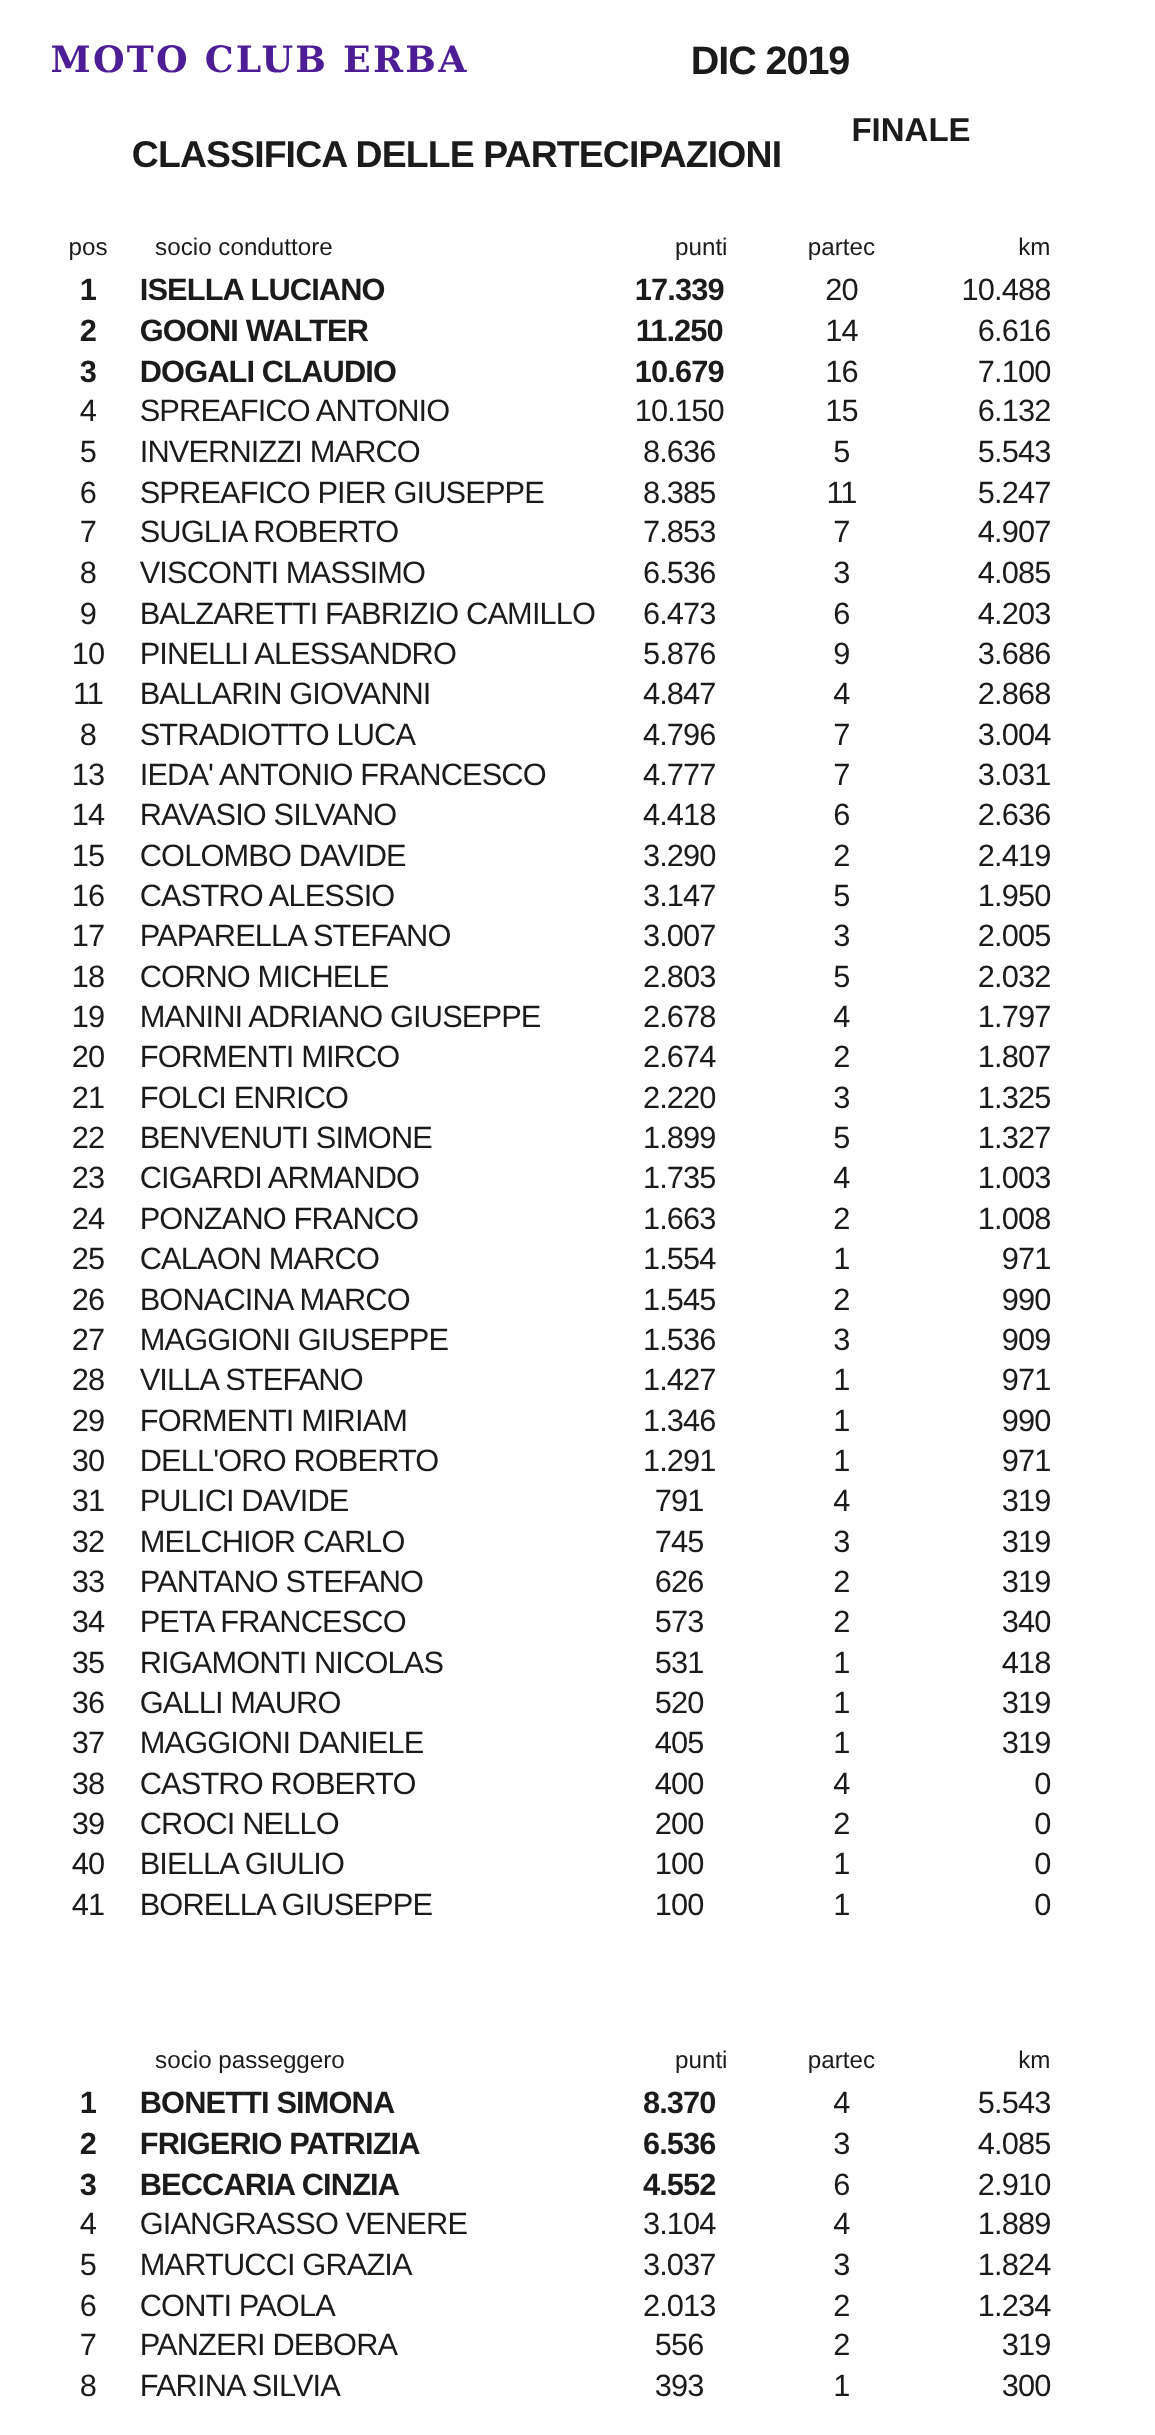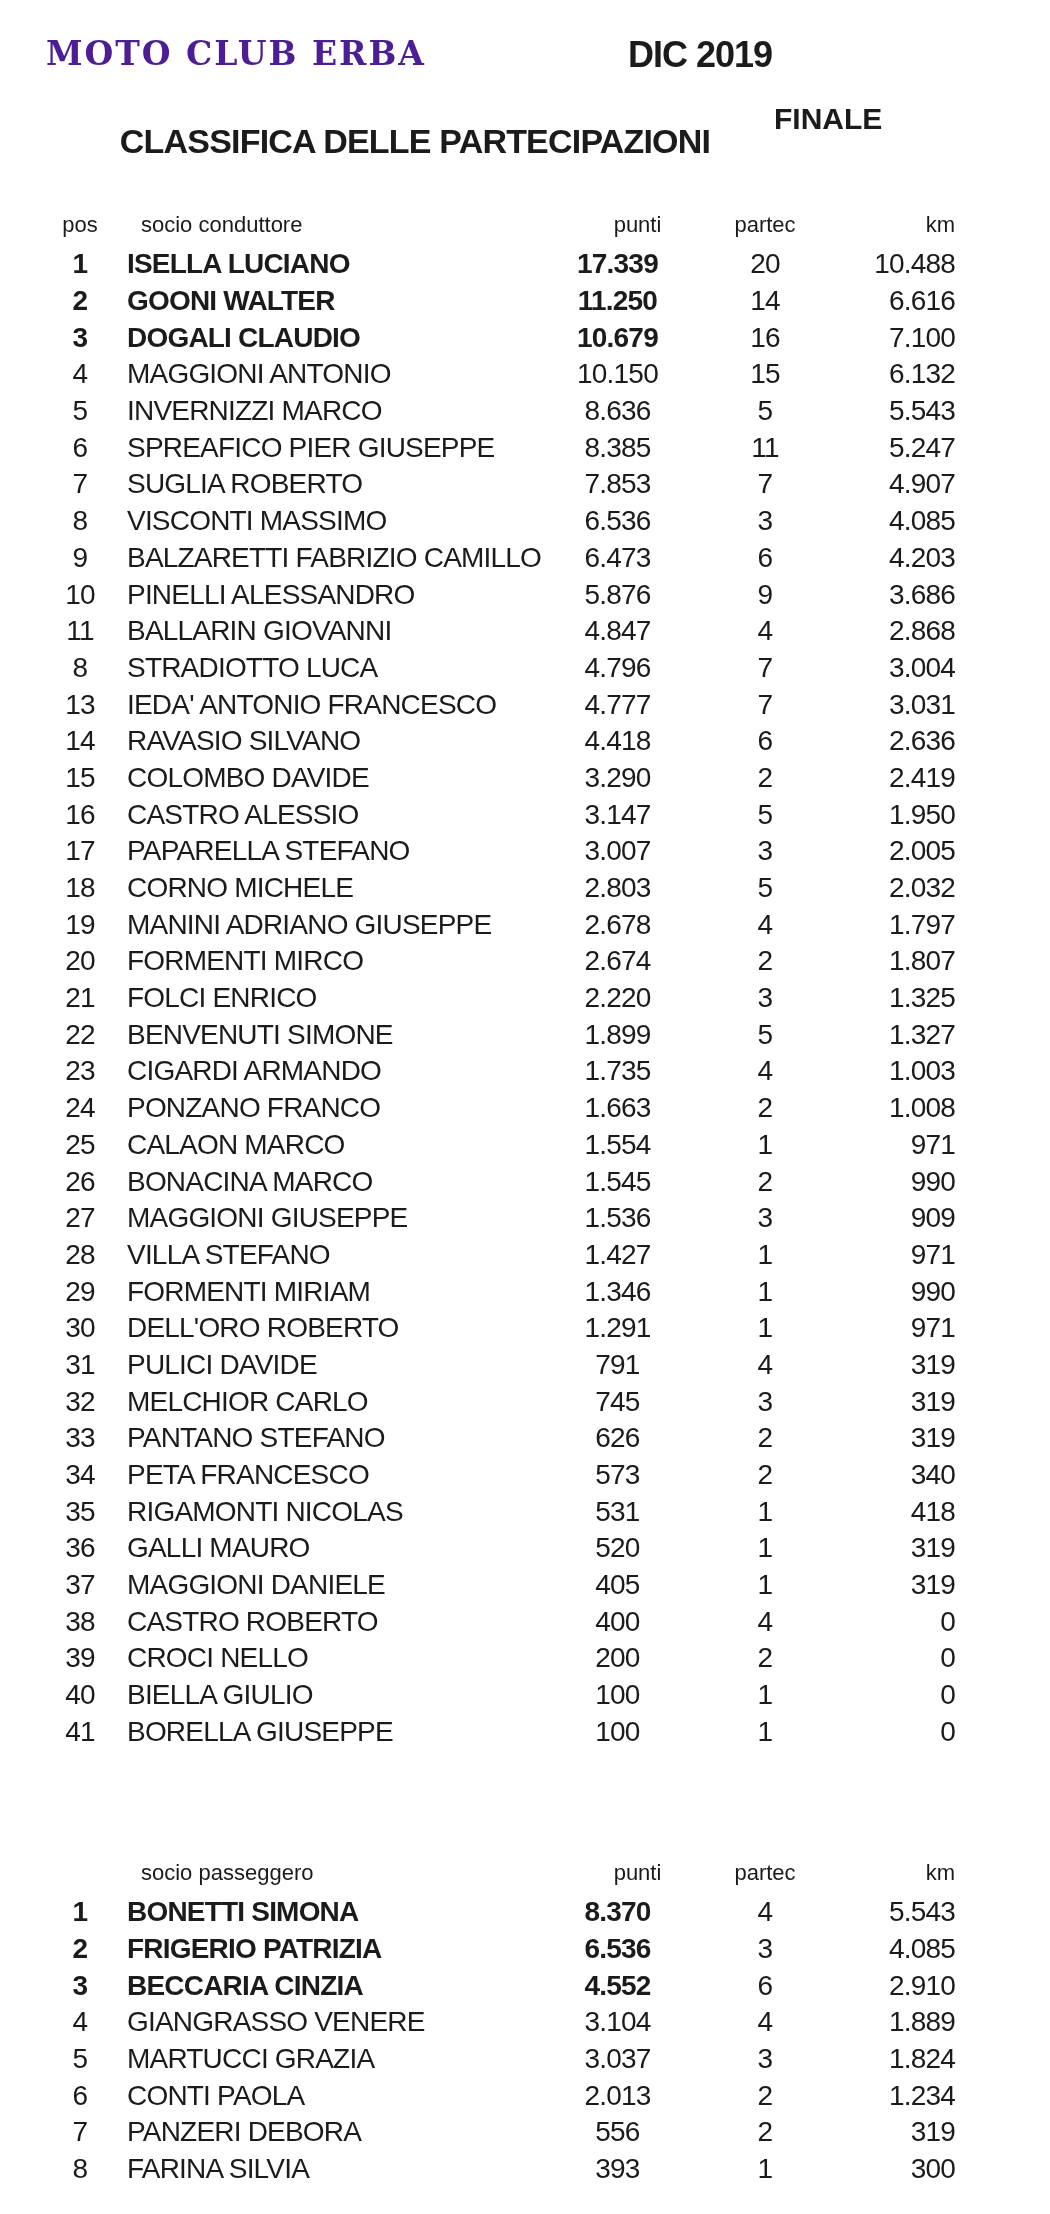--- a/index.html
+++ b/index.html
@@ -109,21 +109,21 @@
         </div>
         <div class="trow top">
           <div class="c pos">3</div>
           <div class="c name">DOGALI CLAUDIO</div>
           <div class="c punti">10.679</div>
           <div class="c partec">16</div>
           <div class="c km">7.100</div>
         </div>
         <div class="trow">
           <div class="c pos">4</div>
-          <div class="c name">MAGGIONI ANTONIO</div>
+          <div class="c name">SPREAFICO ANTONIO</div>
           <div class="c punti">10.150</div>
           <div class="c partec">15</div>
           <div class="c km">6.132</div>
         </div>
         <div class="trow">
           <div class="c pos">5</div>
           <div class="c name">INVERNIZZI MARCO</div>
           <div class="c punti">8.636</div>
           <div class="c partec">5</div>
           <div class="c km">5.543</div>

